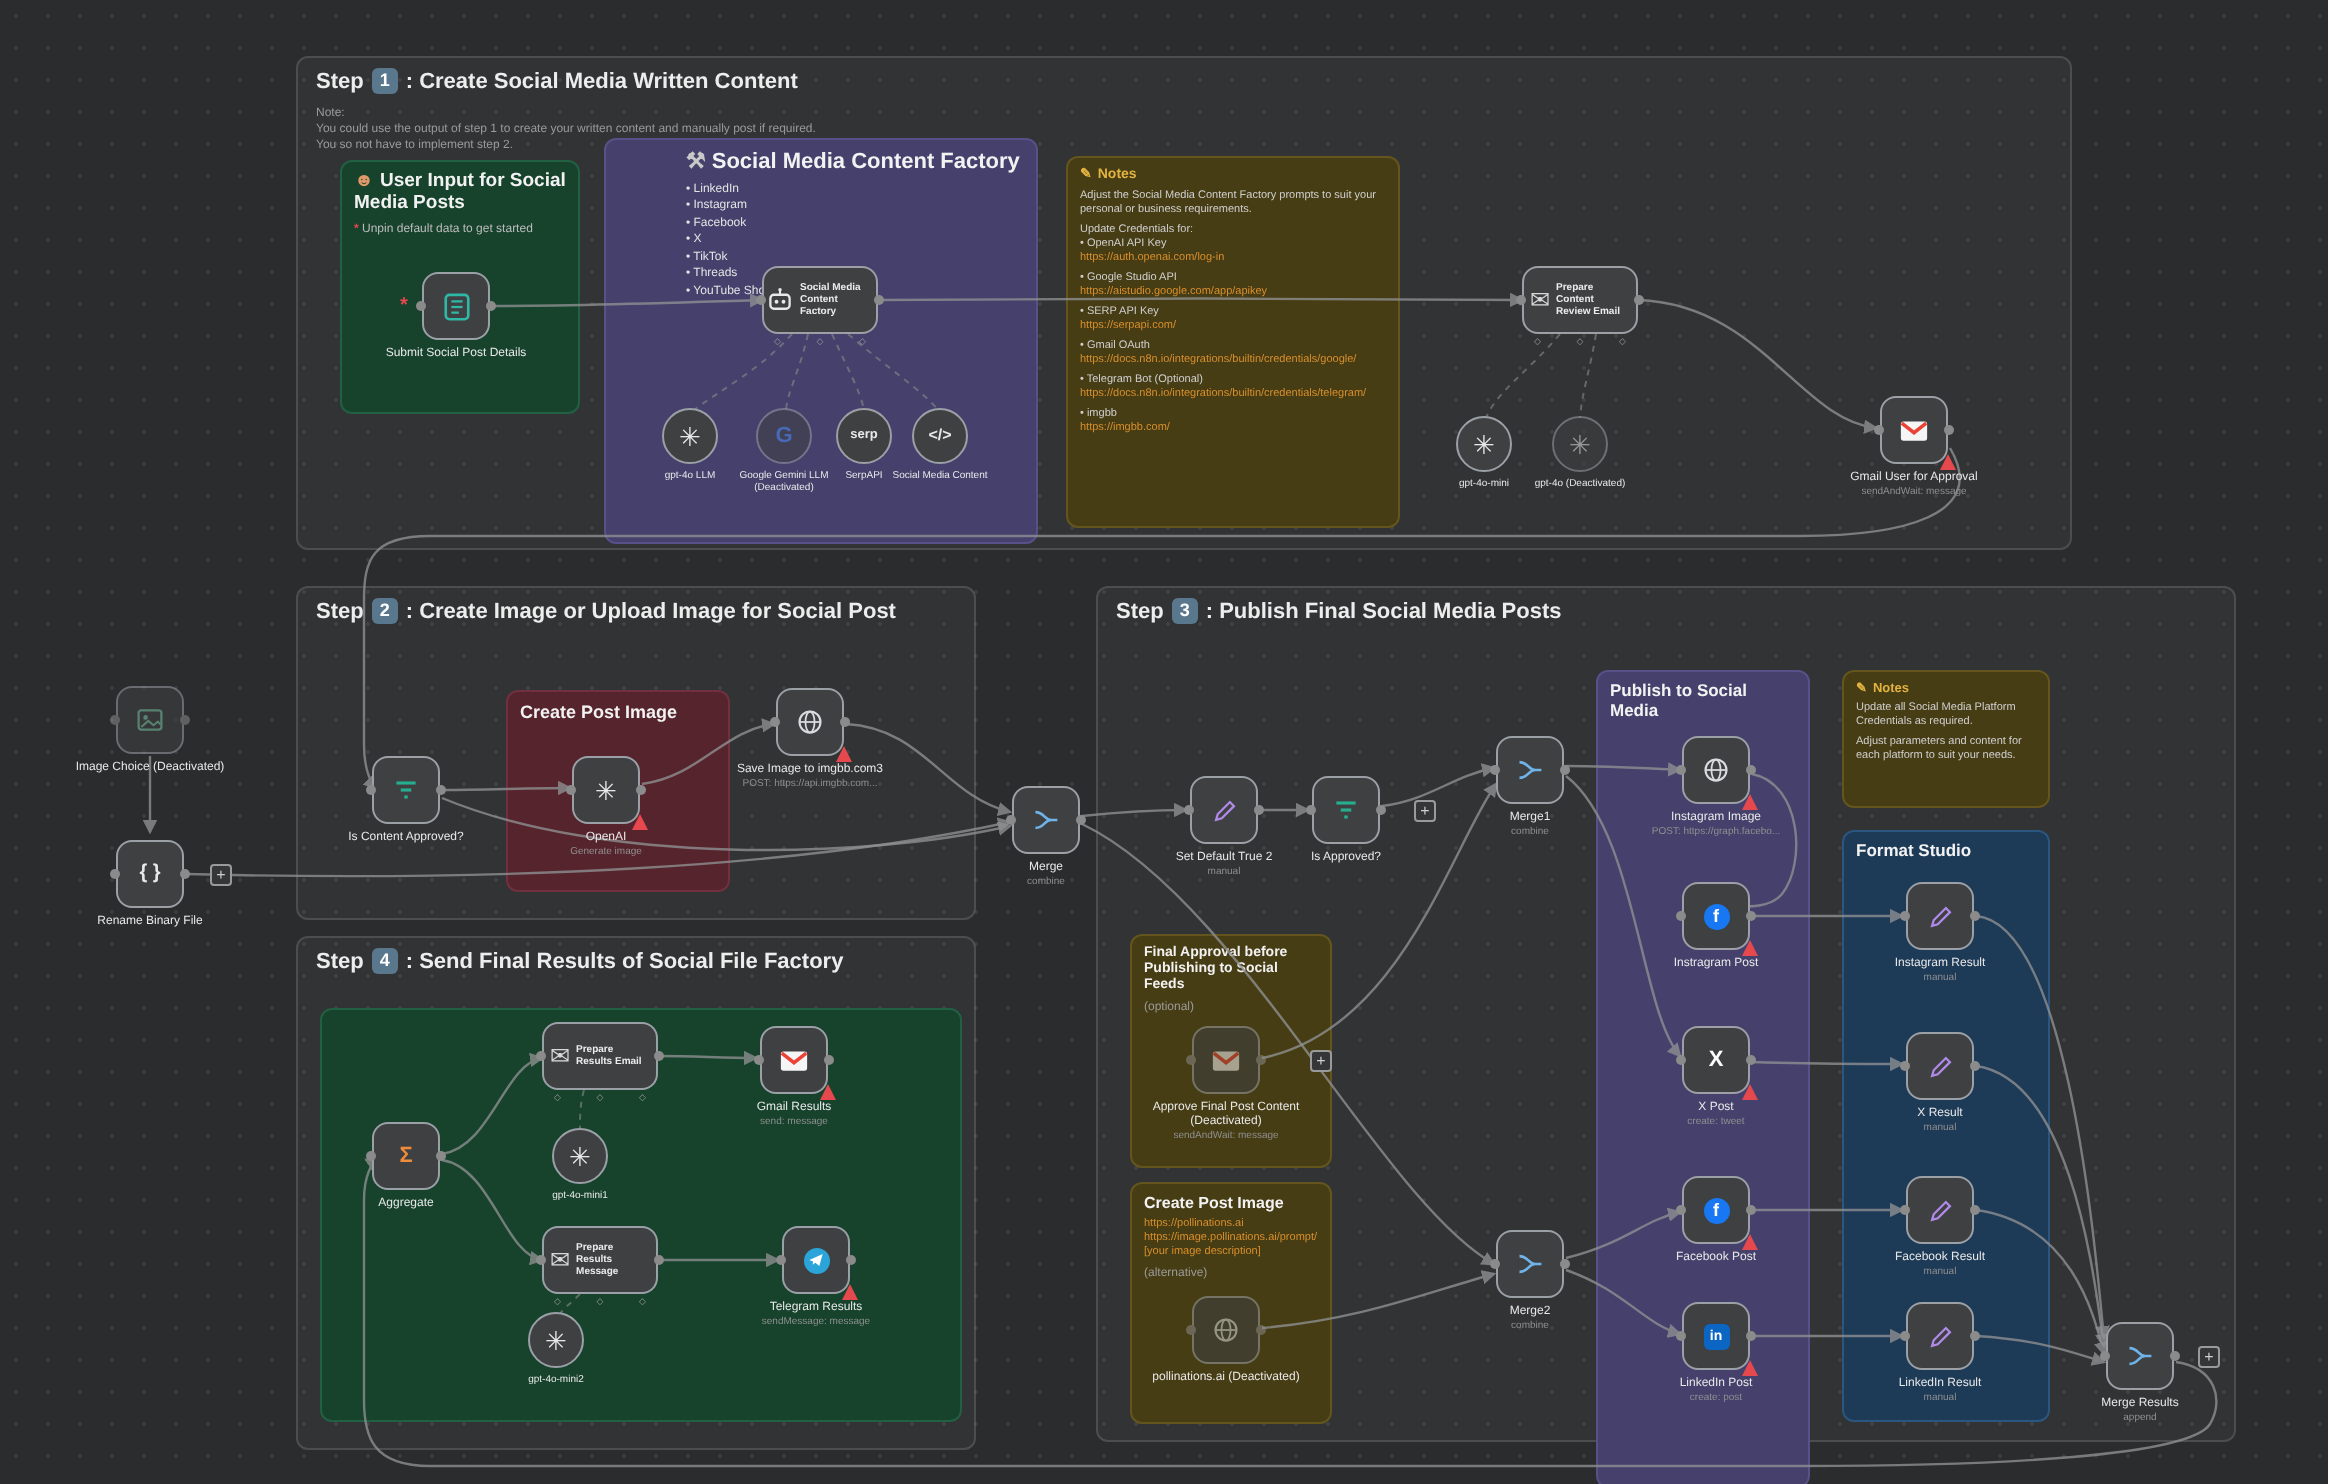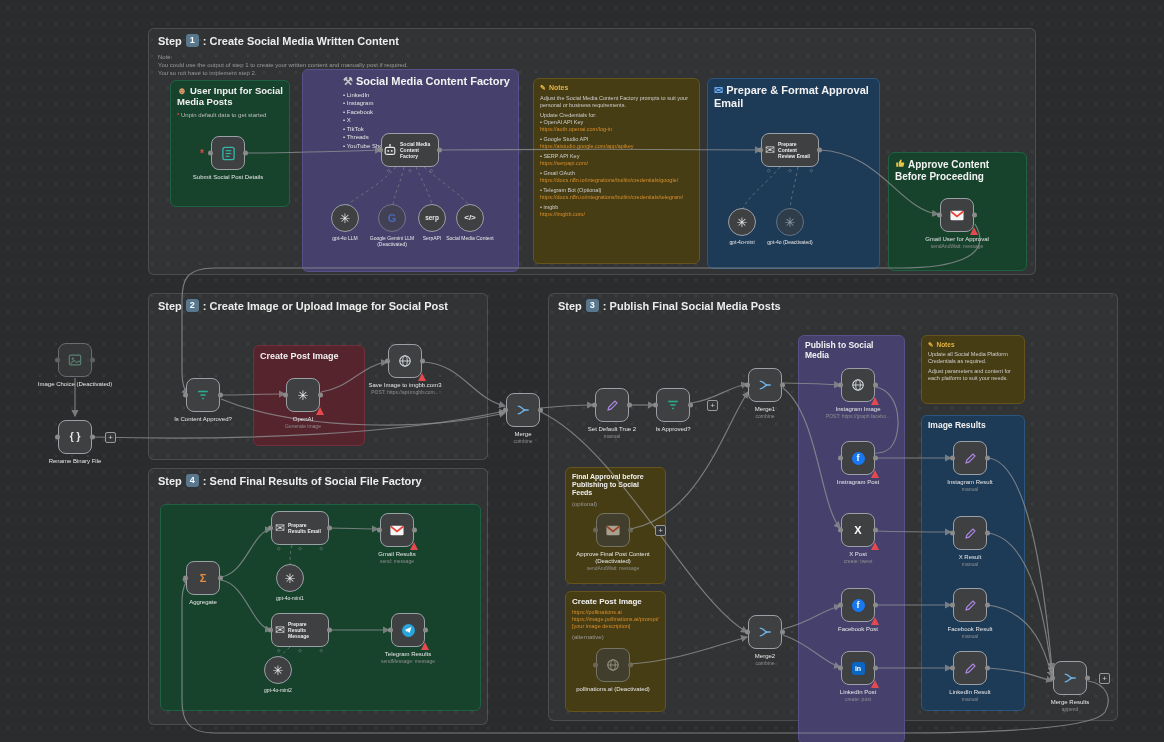--- a/index.html
+++ b/index.html
@@ -115,42 +115,34 @@
       <div class="gap"></div>
       <div class="txt">• Gmail OAuth</div>
       <div class="link">https://docs.n8n.io/integrations/builtin/credentials/google/</div>
       <div class="gap"></div>
       <div class="txt">• Telegram Bot (Optional)</div>
       <div class="link">https://docs.n8n.io/integrations/builtin/credentials/telegram/</div>
       <div class="gap"></div>
       <div class="txt">• imgbb</div>
       <div class="link">https://imgbb.com/</div>
     </div>
-    <div class="sticky blue" style="left: 707px; top: 78px; width: 173px; height: 191px;">
-      <div class="sticky-title" style="font-size: 11px;"><span class="s-icon" style="color:#64a4e8">✉</span><span>Prepare &amp; Format Approval Email</span></div>
-    </div>
-    <div class="sticky green" style="left: 888px; top: 152px; width: 139px; height: 119px;">
-      <div class="sticky-title" style="font-size: 10px;"><span class="s-icon"><svg width="10" height="10" viewBox="0 0 16 16">
-            <path d="M2 7h3v7H2z M6 14h6c1 0 1.5-.6 1.7-1.4l1-4C15 7.6 14.4 7 13.5 7H10l.6-3c.1-.8-.4-1.5-1.2-1.5-.5 0-.9.3-1.1.7L6 7z" fill="#e8c547"></path>
-          </svg></span><span>Approve Content Before Proceeding</span></div>
-    </div>
     <div class="sticky red" style="left: 253px; top: 345px; width: 112px; height: 101px;">
       <div class="sticky-title" style="font-size: 9px;"><span>Create Post Image</span></div>
     </div>
     <div class="sticky purple" style="left: 798px; top: 335px; width: 107px; height: 409px;">
       <div class="sticky-title" style="font-size: 8.5px;"><span>Publish to Social Media</span></div>
     </div>
     <div class="sticky olive" style="left: 921px; top: 335px; width: 104px; height: 69px;">
       <div class="sticky-title" style="font-size: 6.5px; color: rgb(227, 179, 65);"><span class="s-icon" style="color:#e3b341">✎</span><span>Notes</span></div>
       <div class="txt">Update all Social Media Platform Credentials as required.</div>
       <div class="gap"></div>
       <div class="txt">Adjust parameters and content for each platform to suit your needs.</div>
     </div>
     <div class="sticky blue" style="left: 921px; top: 415px; width: 104px; height: 296px;">
-      <div class="sticky-title" style="font-size: 8.5px;"><span>Image Results</span></div>
+      <div class="sticky-title" style="font-size: 8.5px;"><span>Format Studio</span></div>
     </div>
     <div class="sticky olive" style="left: 565px; top: 467px; width: 101px; height: 117px;">
       <div class="sticky-title" style="font-size: 7px;"><span>Final Approval before Publishing to Social Feeds</span></div>
       <div class="muted">(optional)</div>
     </div>
     <div class="sticky olive" style="left: 565px; top: 591px; width: 101px; height: 121px;">
       <div class="sticky-title" style="font-size: 8px;"><span>Create Post Image</span></div>
       <div class="link">https://pollinations.ai</div>
       <div class="link">https://image.pollinations.ai/prompt/[your image description]</div>
       <div class="gap"></div>

